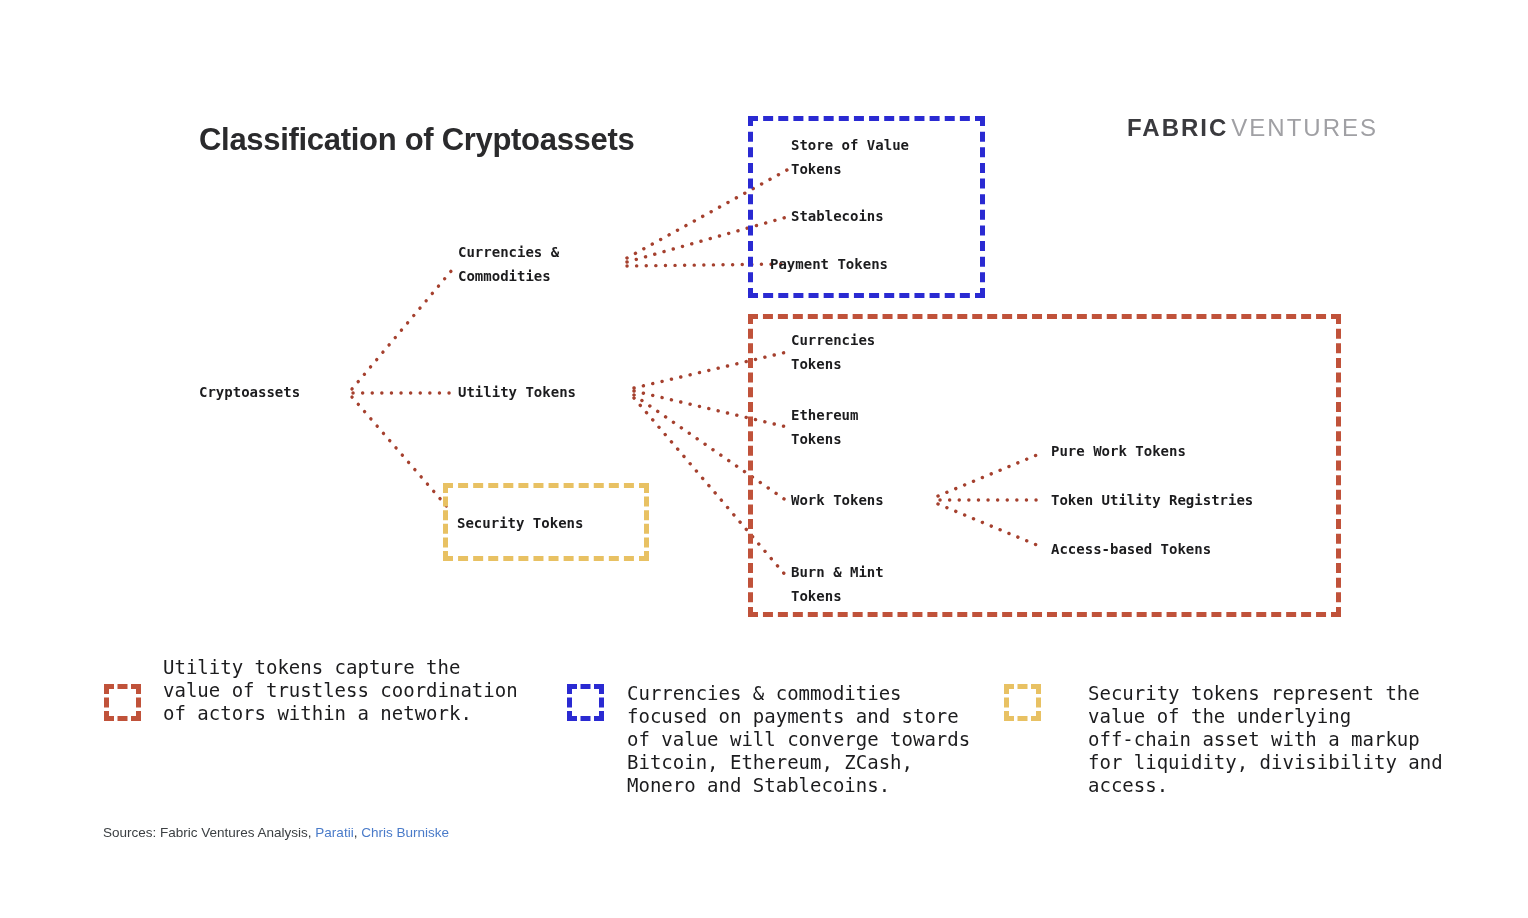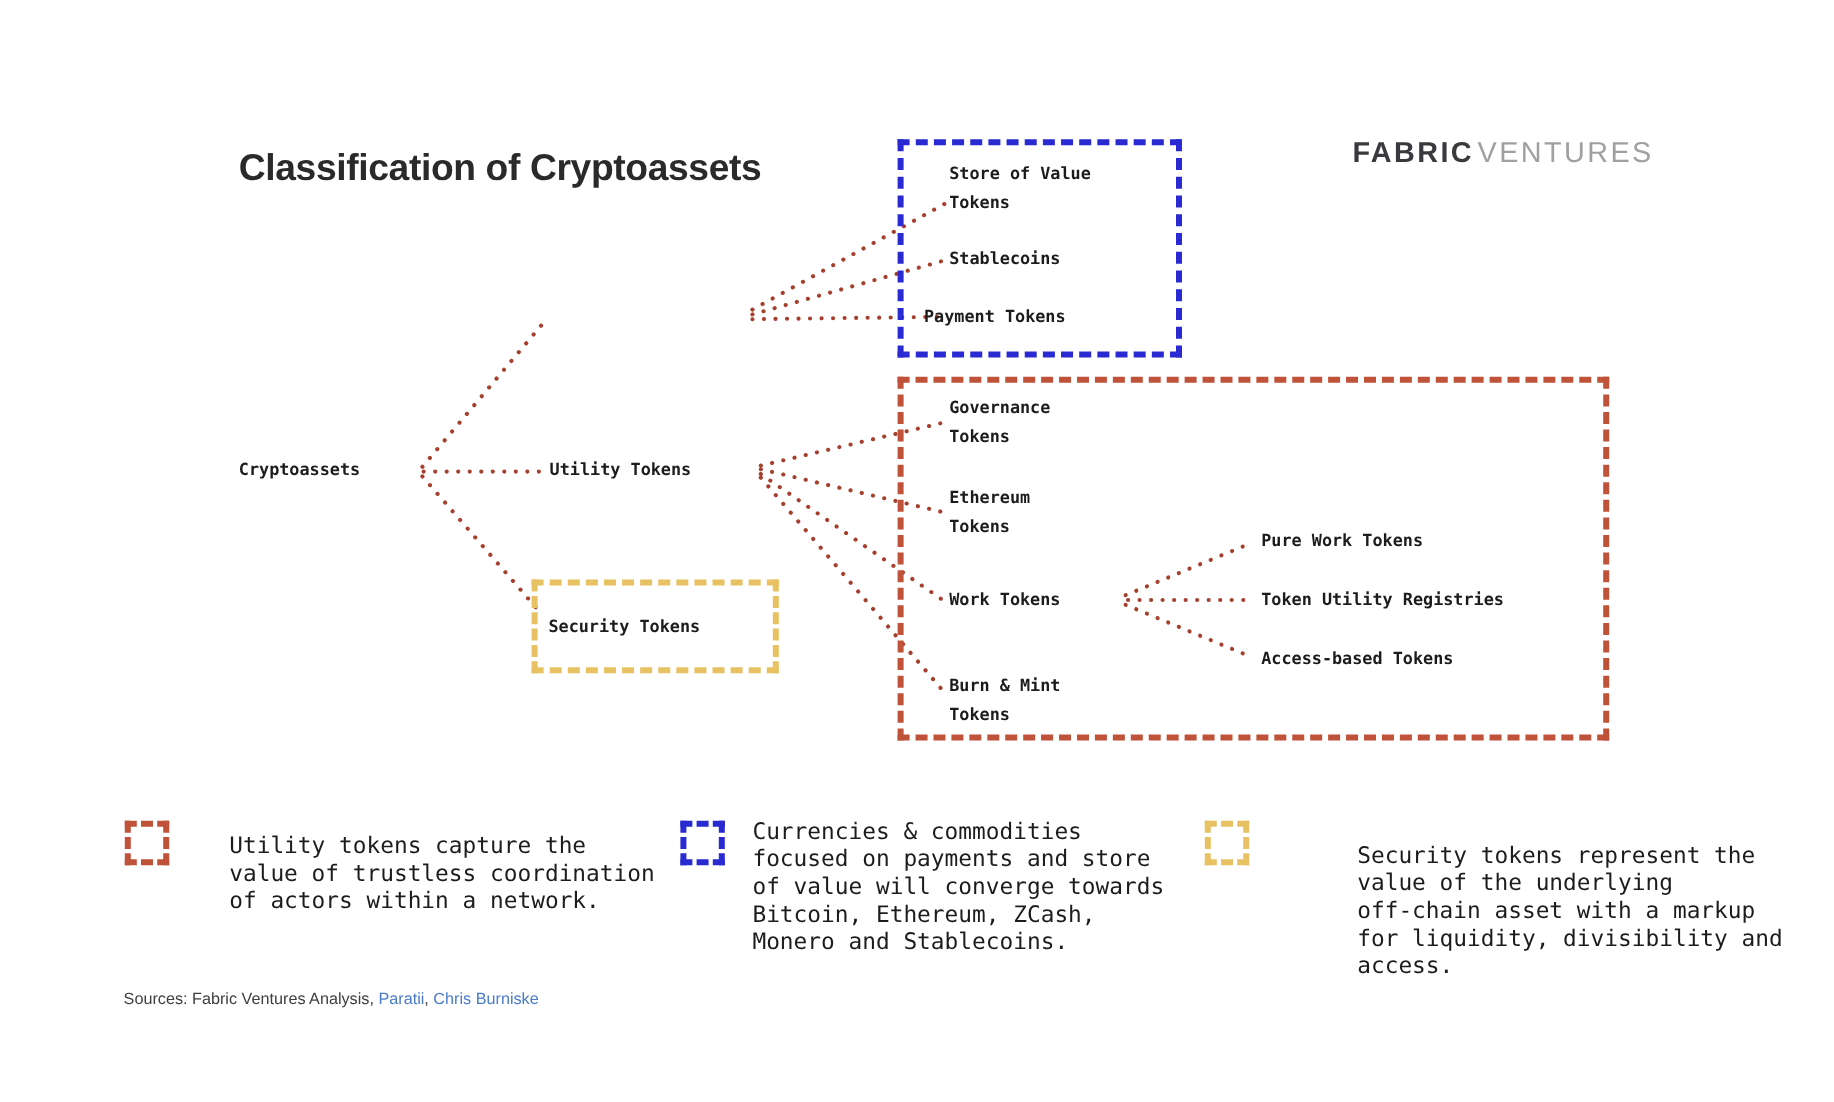--- a/index.html
+++ b/index.html
@@ -94,56 +94,58 @@
   </div>
 
   <div class="abs page-title" style="left:199px;top:122px;">Classification of Cryptoassets</div>
 
   <div class="abs dash-box box-blue" style="left:748px;top:116px;width:237px;height:182px;"></div>
   <div class="abs dash-box box-red" style="left:748px;top:314px;width:593px;height:303px;"></div>
   <div class="abs dash-box box-yellow" style="left:443px;top:483px;width:206px;height:78px;"></div>
 
   <div class="abs node" style="left:199px;top:381px;">Cryptoassets</div>
 
+  <div class="abs node pre" style="left:458px;top:241px;">Currencies &amp;
+Commodities</div>
 
   <div class="abs node" style="left:458px;top:381px;">Utility Tokens</div>
 
   <div class="abs node" style="left:457px;top:512px;">Security Tokens</div>
 
   <div class="abs node pre" style="left:791px;top:134px;">Store of Value
 Tokens</div>
   <div class="abs node" style="left:791px;top:205px;">Stablecoins</div>
   <div class="abs node" style="left:770px;top:253px;">Payment Tokens</div>
 
-  <div class="abs node pre" style="left:791px;top:329px;">Governance
+  <div class="abs node pre" style="left:791px;top:329px;">Currencies
 Tokens</div>
   <div class="abs node pre" style="left:791px;top:404px;">Ethereum
 Tokens</div>
   <div class="abs node" style="left:791px;top:489px;">Work Tokens</div>
   <div class="abs node pre" style="left:791px;top:561px;">Burn &amp; Mint
 Tokens</div>
 
   <div class="abs node" style="left:1051px;top:440px;">Pure Work Tokens</div>
   <div class="abs node" style="left:1051px;top:489px;">Token Utility Registries</div>
   <div class="abs node" style="left:1051px;top:538px;">Access-based Tokens</div>
 
   <div class="abs legend-icon box-red" style="left:104px;top:684px;"></div>
-  <div class="abs legend-text" style="left:163px;top:694px;margin-left:28px;">Utility tokens capture the
+  <div class="abs legend-text" style="left:163px;top:656px;">Utility tokens capture the
 value of trustless coordination
 of actors within a network.</div>
 
   <div class="abs legend-icon box-blue" style="left:567px;top:684px;"></div>
   <div class="abs legend-text" style="left:627px;top:682px;">Currencies &amp; commodities
 focused on payments and store
 of value will converge towards
 Bitcoin, Ethereum, ZCash,
 Monero and Stablecoins.</div>
 
   <div class="abs legend-icon box-yellow" style="left:1004px;top:684px;"></div>
-  <div class="abs legend-text" style="left:1131px;top:682px;margin-top:20px;">Security tokens represent the
+  <div class="abs legend-text" style="left:1088px;top:682px;">Security tokens represent the
 value of the underlying
 off-chain asset with a markup
 for liquidity, divisibility and
 access.</div>
 
   <div class="abs sources" style="left:103px;top:825px;">
     <span>Sources: Fabric Ventures Analysis, </span><a href="#">Paratii</a><span>, </span><a href="#">Chris Burniske</a>
   </div>
 
 </div>

